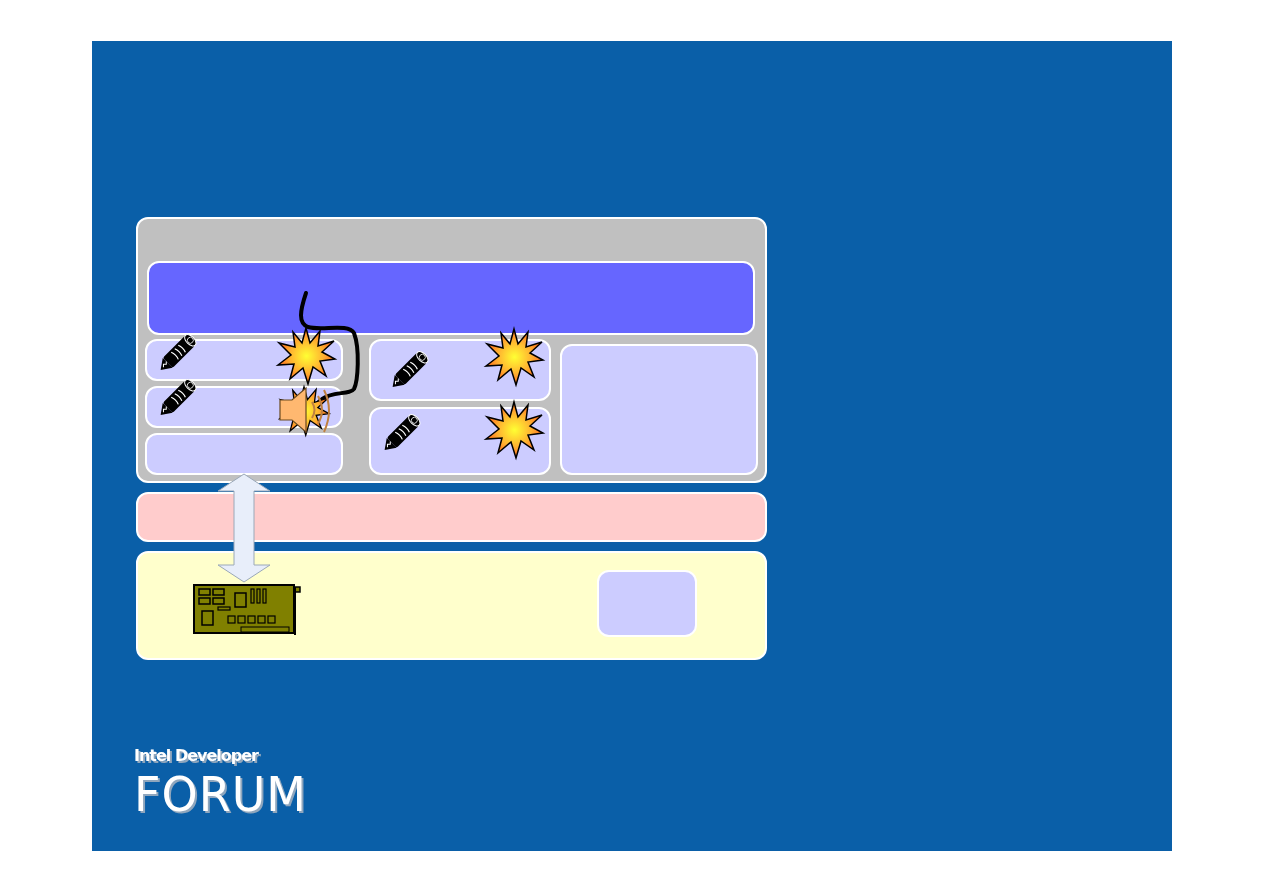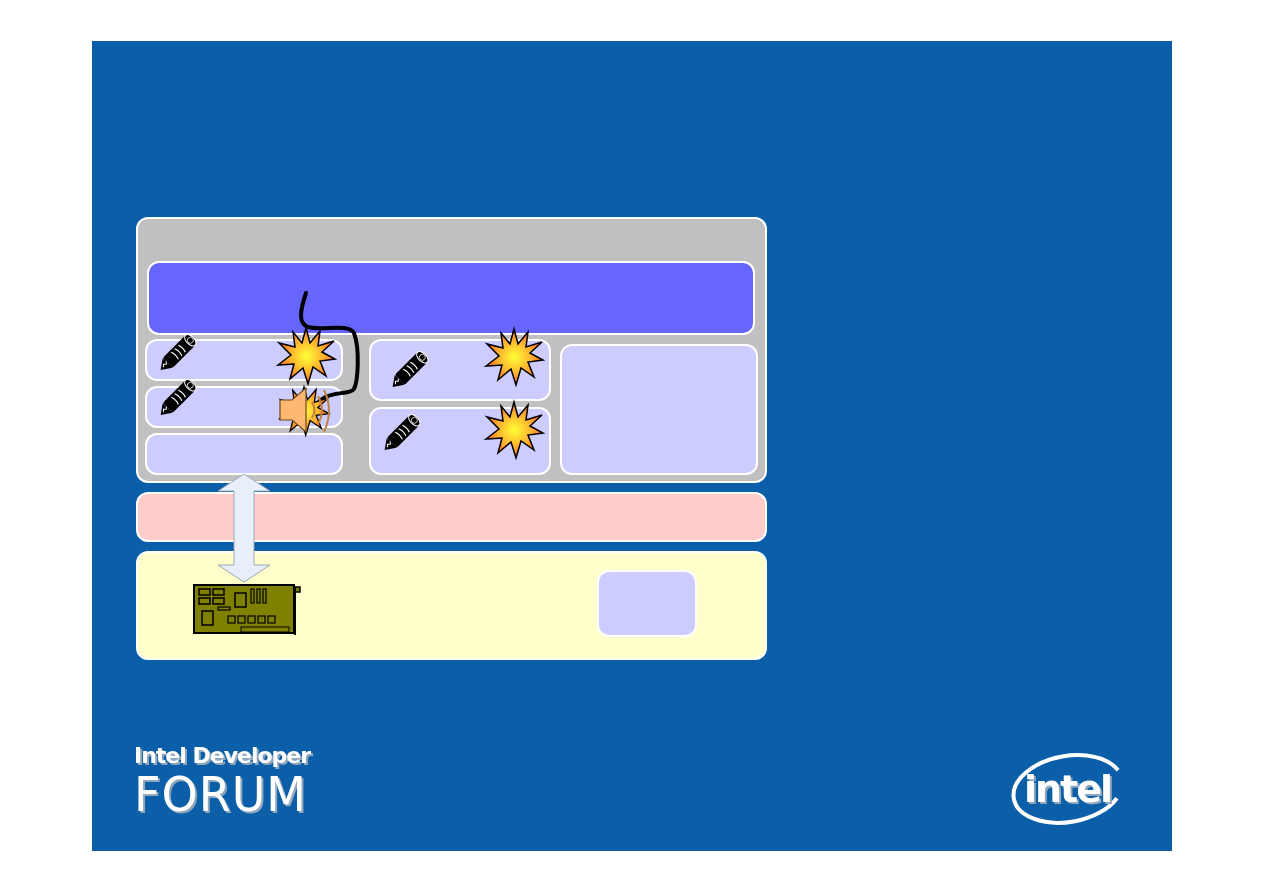--- a/index.html
+++ b/index.html
@@ -7,21 +7,21 @@
   .slide { position:absolute; left:92px; top:41px; width:1080px; height:810px; background:#0a5fa8; }
   .abs { position:absolute; box-sizing:border-box; }
   .box { border:2px solid #ffffff; border-radius:12px; }
   .gray { background:#c0c0c0; }
   .purple { background:#6666ff; }
   .lav { background:#ccccff; }
   .pink { background:#ffcccc; }
   .yellow { background:#ffffcc; }
   svg { position:absolute; overflow:visible; }
   .logo-idf { position:absolute; left:42px; top:702px; color:#ffffff; text-shadow:2px 2px 0 #8fa6bd; }
-  .logo-idf .l1 { font-family:"DejaVu Sans", sans-serif; font-size:22px; font-weight:bold; letter-spacing:-1px; line-height:26px; }
+  .logo-idf .l1 { font-family:"DejaVu Sans", sans-serif; font-size:16px; font-weight:bold; letter-spacing:-1px; line-height:26px; }
   .logo-idf .l2 { font-family:"DejaVu Sans", sans-serif; font-size:46px; line-height:50px; letter-spacing:1px; transform:scaleY(1.05); }
   .logo-intel { position:absolute; left:918px; top:708px; width:118px; height:80px; }
   .logo-intel .word { position:absolute; left:14px; top:18px; color:#fff; font-family:"DejaVu Sans", sans-serif; font-weight:bold; font-size:38px; letter-spacing:-2px; text-shadow:2px 2px 0 #8fa6bd; }
 </style>
 </head>
 <body>
 
 <div class="slide">
 
   <div class="abs box gray" style="left:44px;top:176px;width:631px;height:266px;"></div>
@@ -140,19 +140,13 @@
     <path d="M34,16 q5,8 0,16" fill="none" stroke="#c08040" stroke-width="2"></path>
     <path d="M40,10 q8,14 0,28" fill="none" stroke="#c08040" stroke-width="2"></path>
     <path d="M46,4 q10,20 0,42" fill="none" stroke="#c08040" stroke-width="2"></path>
   </svg>
 
   <div class="logo-idf">
     <div class="l1">Intel Developer</div>
     <div class="l2">FORUM</div>
   </div>
 
-  <div class="logo-intel">
-    <svg style="left:0;top:0;" width="118" height="80" viewBox="0 0 118 80">
-      <ellipse cx="58" cy="40" rx="55" ry="33" transform="rotate(-10 58 40)" fill="none" stroke="#ffffff" stroke-width="4" stroke-dasharray="250 40" stroke-dashoffset="-20"></ellipse>
-    </svg>
-    <div class="word">intel</div>
-  </div>
 </div>
 
 </body></html>

